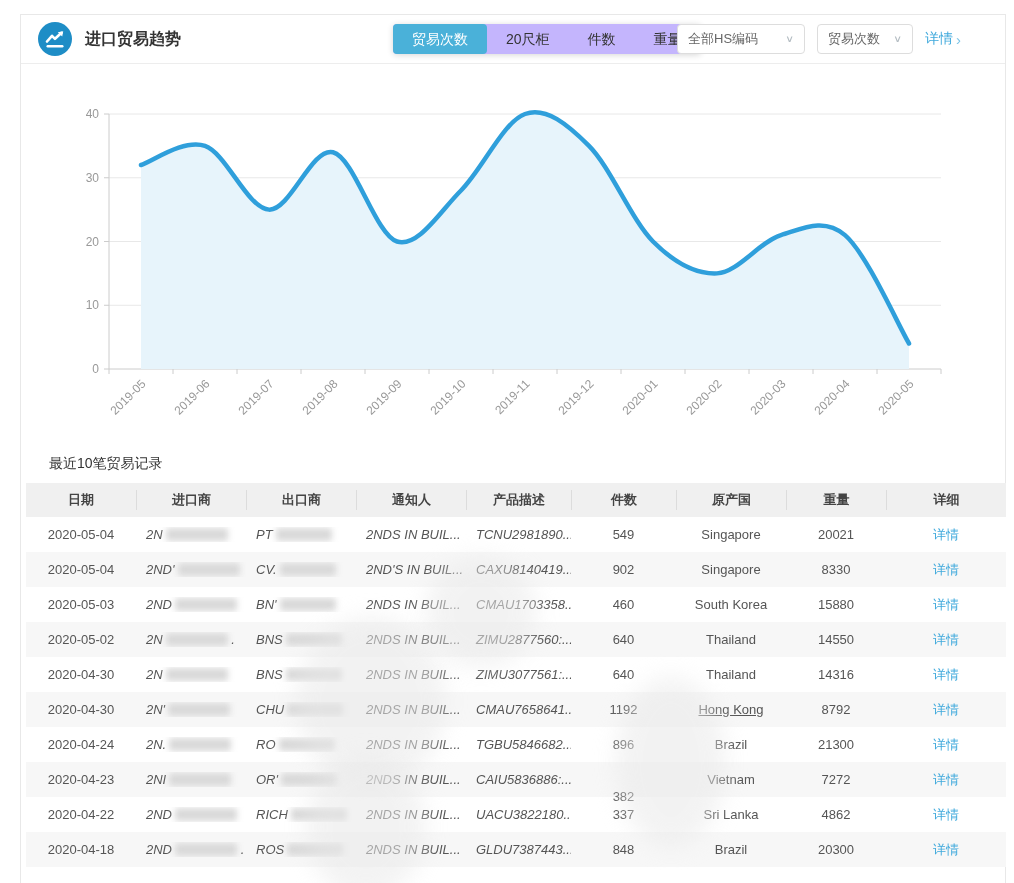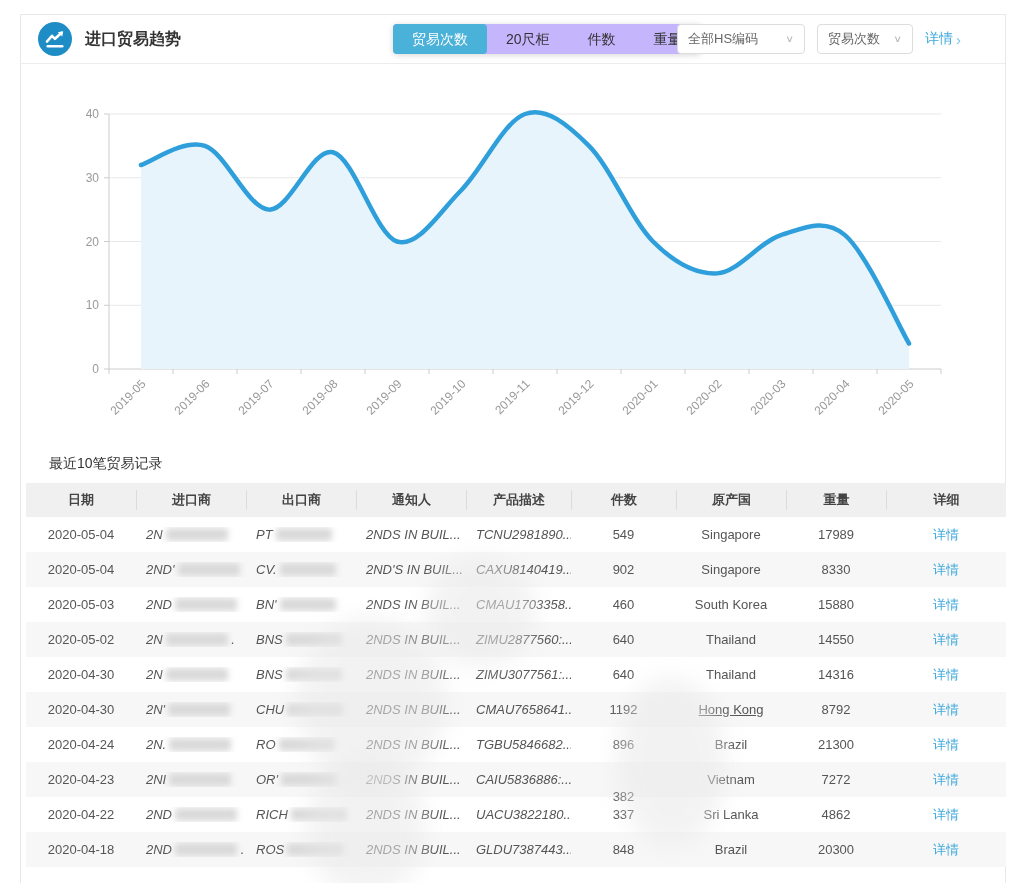--- a/index.html
+++ b/index.html
@@ -148,21 +148,21 @@
       </div>
     <div class="tbody" style="position:relative;">
         <div class="tr">
           <div class="td c" style="width: 110px;">2020-05-04</div>
           <div class="td l" style="width: 110px;">2N<span class="blob" style="width: 62px;"></span></div>
           <div class="td l" style="width: 110px;">PT<span class="blob" style="width: 56px;"></span></div>
           <div class="td l" style="width: 110px;">2NDS IN BUIL...</div>
           <div class="td l" style="width: 105px;">TCNU2981890...</div>
           <div class="td c" style="width: 105px;">549</div>
           <div class="td c" style="width: 110px;">Singapore</div>
-          <div class="td c" style="width: 100px;">17989</div>
+          <div class="td c" style="width: 100px;">20021</div>
           <div class="td c" style="width: 120px;"><span class="link" style="color: rgb(63, 169, 220);">详情</span></div>
         </div>
         <div class="tr even">
           <div class="td c" style="width: 110px;">2020-05-04</div>
           <div class="td l" style="width: 110px;">2ND'<span class="blob" style="width: 62px;"></span></div>
           <div class="td l" style="width: 110px;">CV.<span class="blob" style="width: 56px;"></span></div>
           <div class="td l" style="width: 110px;">2ND'S IN BUIL...</div>
           <div class="td l" style="width: 105px;">CAXU8140419...</div>
           <div class="td c" style="width: 105px;">902</div>
           <div class="td c" style="width: 110px;">Singapore</div>

